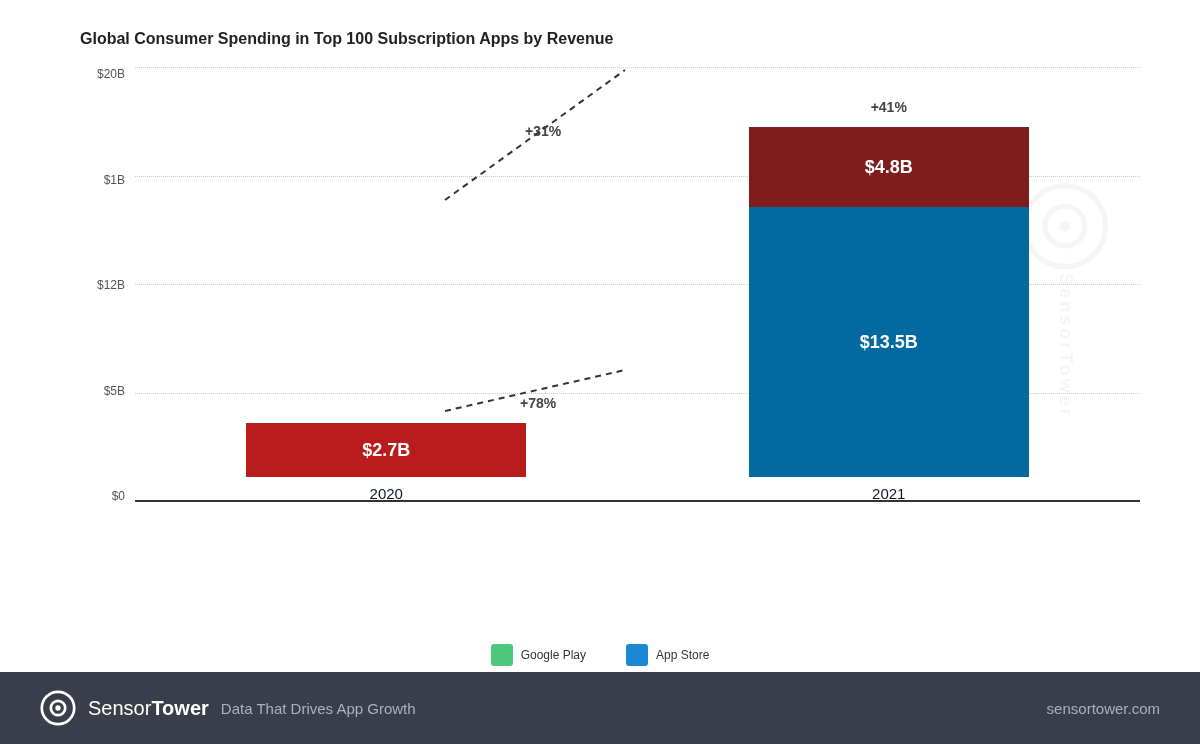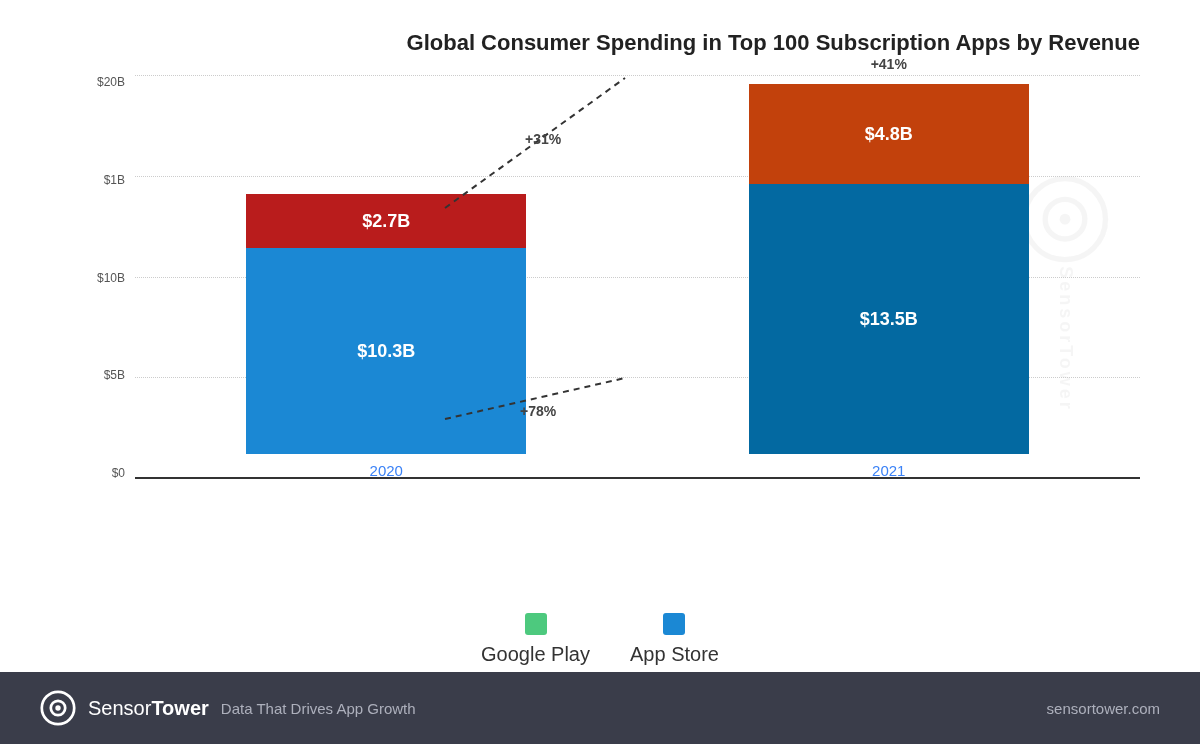--- a/index.html
+++ b/index.html
@@ -19,22 +19,22 @@
       background: #ffffff;
     }
 
     .chart-area {
       flex: 1;
       position: relative;
       padding: 30px 60px 80px 80px;
     }
 
     .chart-title {
-      text-align: right;
-      font-size: 22px;
+      text-align: left;
+      font-size: 16px;
       font-weight: bold;
       color: #222222;
       margin-bottom: 20px;
     }
 
     .plot-area {
       position: relative;
       width: 100%;
       height: calc(100% - 60px);
     }
@@ -108,21 +108,21 @@
       top: 50%;
       transform: translate(-50%, -50%);
       color: white;
       font-size: 18px;
       font-weight: bold;
       white-space: nowrap;
     }
 
     .x-label {
       font-size: 15px;
-      color: #3b82f6;
+      color: #0f172a;
       margin-top: 8px;
     }
 
     .x-axis-line {
       position: absolute;
       left: 55px;
       right: 0;
       bottom: 30px;
       height: 2px;
       background: #333;
@@ -133,23 +133,22 @@
       justify-content: center;
       align-items: center;
       gap: 40px;
       padding: 10px 0 6px 0;
     }
 
     .legend-item {
       display: flex;
       align-items: center;
       gap: 8px;
-      font-size: 20px;
+      font-size: 12px;
       color: #333;
-      flex-direction: column;
     }
 
     .legend-color {
       width: 22px;
       height: 22px;
       border-radius: 3px;
     }
 
     .footer {
       background: #3a3d4a;
@@ -235,21 +234,21 @@
           <circle cx="50" cy="50" r="45" fill="none" stroke="#888" stroke-width="6"></circle>
           <circle cx="50" cy="50" r="22" fill="none" stroke="#888" stroke-width="6"></circle>
           <circle cx="50" cy="50" r="6" fill="#888"></circle>
         </svg>
         <div style="font-size:18px;font-weight:bold;color:#888;writing-mode:vertical-rl;letter-spacing:3px;">SensorTower</div>
       </div>
 
       <div class="y-axis">
         <div class="y-label">$0</div>
         <div class="y-label">$5B</div>
-        <div class="y-label">$10B</div>
+        <div class="y-label">$12B</div>
         <div class="y-label">$1B</div>
         <div class="y-label">$20B</div>
       </div>
 
       <div class="grid-lines">
 
         <div class="grid-line" style="bottom: 100%;"></div>
 
         <div class="grid-line" style="bottom: 75%;"></div>
 
@@ -260,43 +259,40 @@
         <div class="grid-line" style="bottom: 0%;"></div>
       </div>
 
       <div class="x-axis-line"></div>
 
       <div class="bars-section">
 
         <div class="bar-group">
           <div class="bar-stack" style="width: 280px;">
 
-            <div class="bar-segment" style="height: 206px; background: #1b88d4; position: relative;">
-              <div class="bar-label">$10.3B</div>
-            </div>
 
             <div class="bar-segment" style="height: 54px; background: #b91c1c; position: relative;">
               <div class="bar-label">$2.7B</div>
             </div>
           </div>
           <div class="x-label">2020</div>
         </div>
 
         <div class="bar-group">
           <div style="position:relative;">
 
             <div class="percent-label" style="top: -28px; left: 50%; transform: translateX(-50%);">+41%</div>
           </div>
           <div class="bar-stack" style="width: 280px;">
 
             <div class="bar-segment" style="height: 270px; background: #0369a1; position: relative;">
               <div class="bar-label">$13.5B</div>
             </div>
 
-            <div class="bar-segment" style="height: 100px; background: #c2410c; position: relative;">
+            <div class="bar-segment" style="height: 80px; background: #7f1d1d; position: relative;">
               <div class="bar-label">$4.8B</div>
             </div>
           </div>
           <div class="x-label">2021</div>
         </div>
 
       </div>
 
       <svg style="position:absolute;left:55px;top:0;right:0;bottom:30px;width:calc(100% - 55px);height:calc(100% - 30px);overflow:visible;pointer-events:none;">
 

